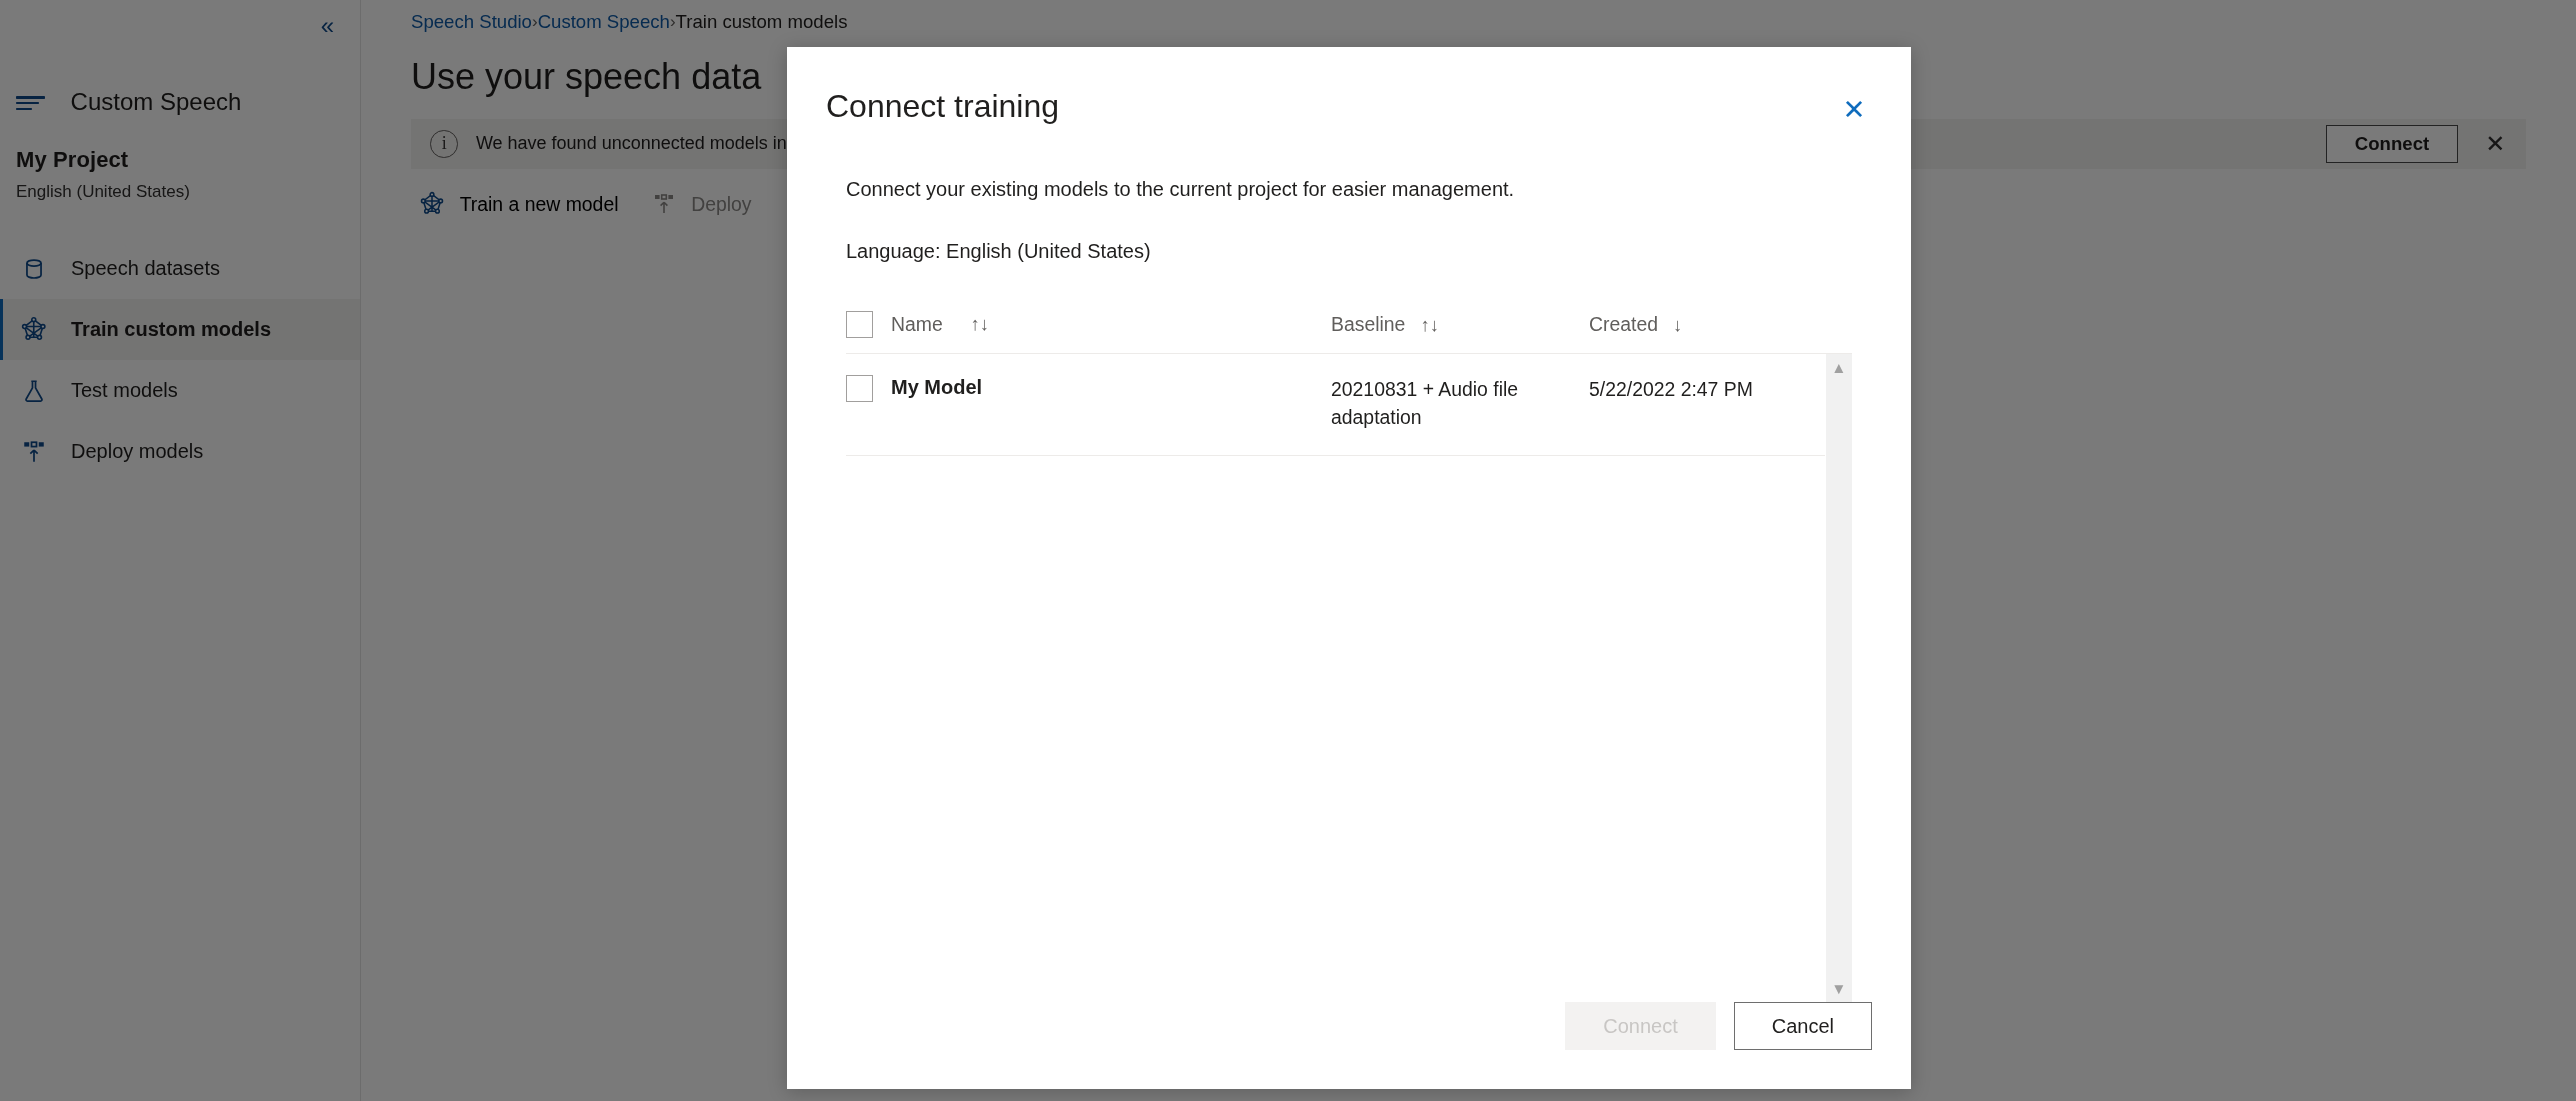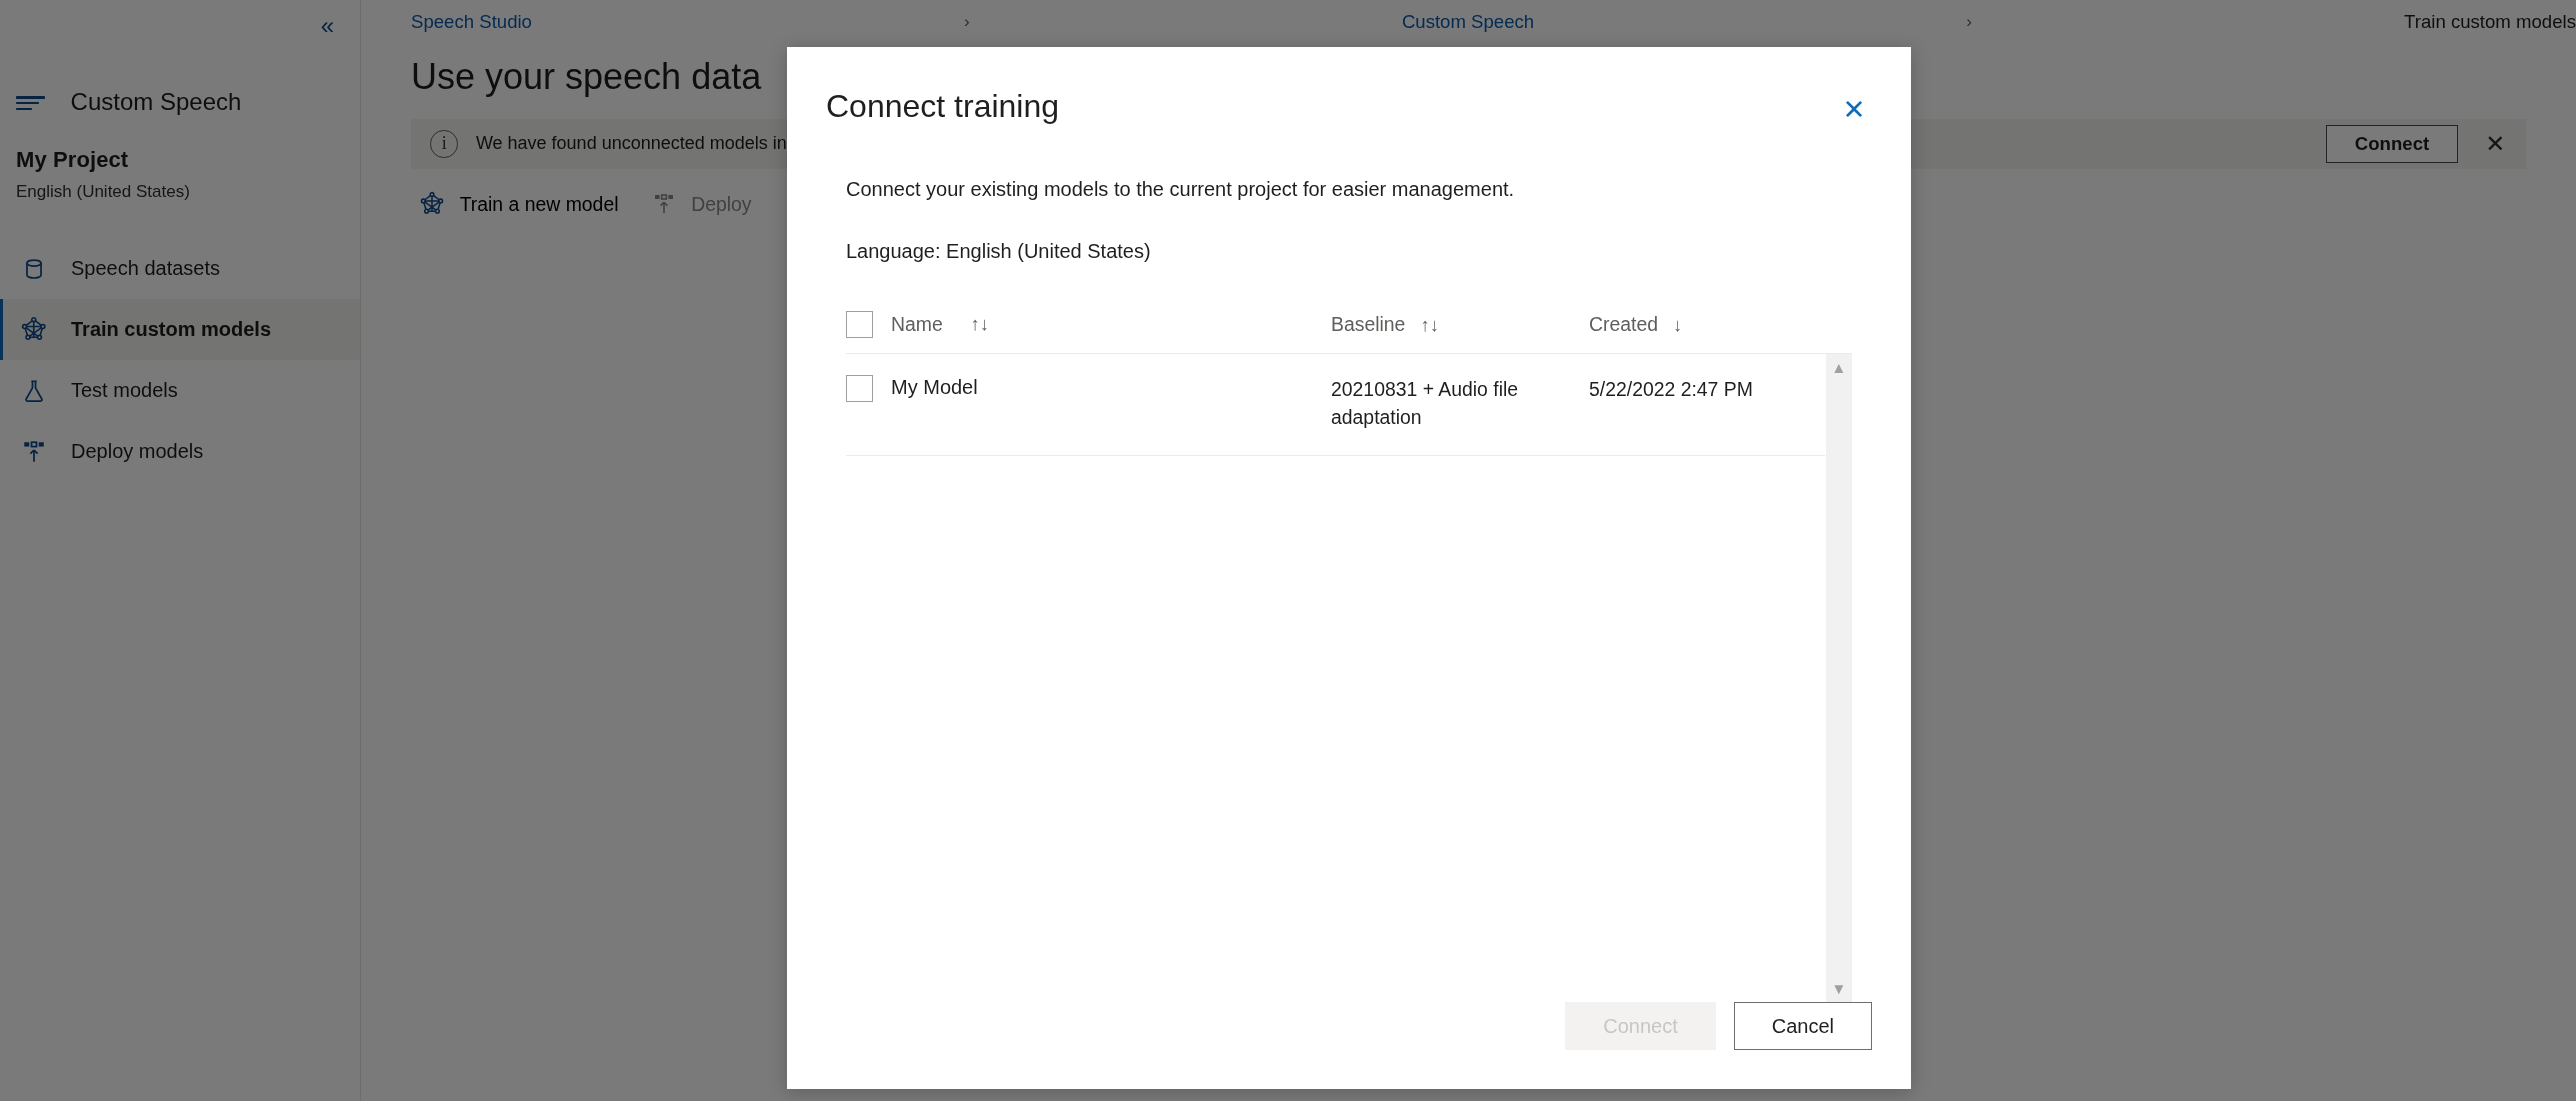--- a/index.html
+++ b/index.html
@@ -80,21 +80,20 @@
   .nav-ico { width: 32px; height: 32px; flex: 0 0 32px; display: flex; align-items: center; justify-content: center; }
   .nav-ico svg { display: block; }
 
   
   .main { flex: 1 1 auto; position: relative; background: #ffffff; min-width: 0; }
 
   .breadcrumb {
     display: flex; align-items: center; 
     padding: 11.3px 0 0 50px;
     font-size: 18.6px;
-    justify-content: space-between;
   }
   .crumb-link { color: #0f5ba7; cursor: pointer; }
   .crumb-sep { color: #605e5c; font-size: 17px; }
   .crumb-current { color: #201f1e; }
 
   .page-title {
     font-size: 36px; color: #201f1e; font-weight: 400;
     padding: 22.6px 0 0 50px;
     white-space: nowrap;
   }
@@ -210,21 +209,21 @@
   }
   .tbl-rows { flex: 1 1 auto; min-width: 0; }
   .row {
     display: flex; align-items: flex-start;
     padding: 21px 0 24px 0;
     border-bottom: 0.8px solid #edebe9;
     font-size: 19.4px; color: #201f1e;
     cursor: pointer;
   }
   .row .col-name { align-items: flex-start; }
-  .cell-name { font-weight: 400; font-size: 20px; line-height: 1.25; }
+  .cell-name { font-weight: 700; font-size: 20px; line-height: 1.25; }
   .cell-base { line-height: 1.45; padding-right: 32px; }
   .cell-created { line-height: 1.45; }
 
   
   .vscroll {
     flex: 0 0 27.5px; width: 27.5px;
     background: #f1f1f1;
     position: relative;
     border-left: 0.8px solid #ffffff;
     cursor: pointer;

